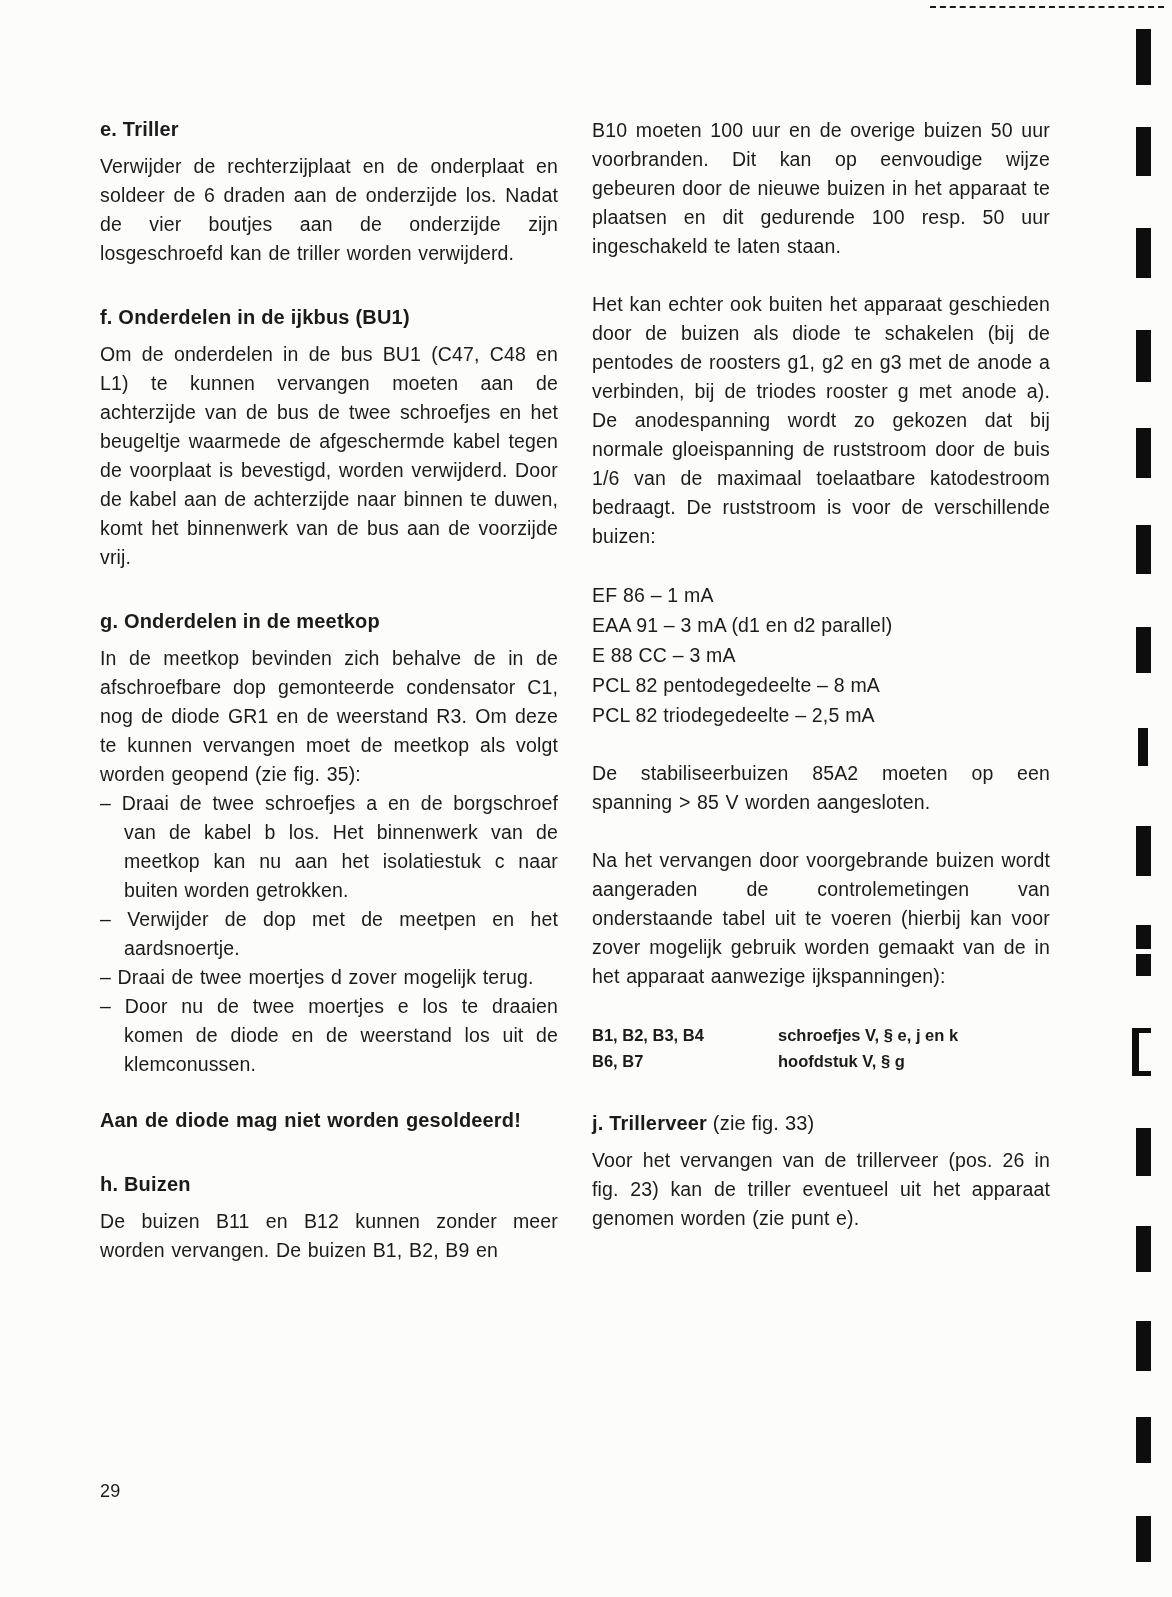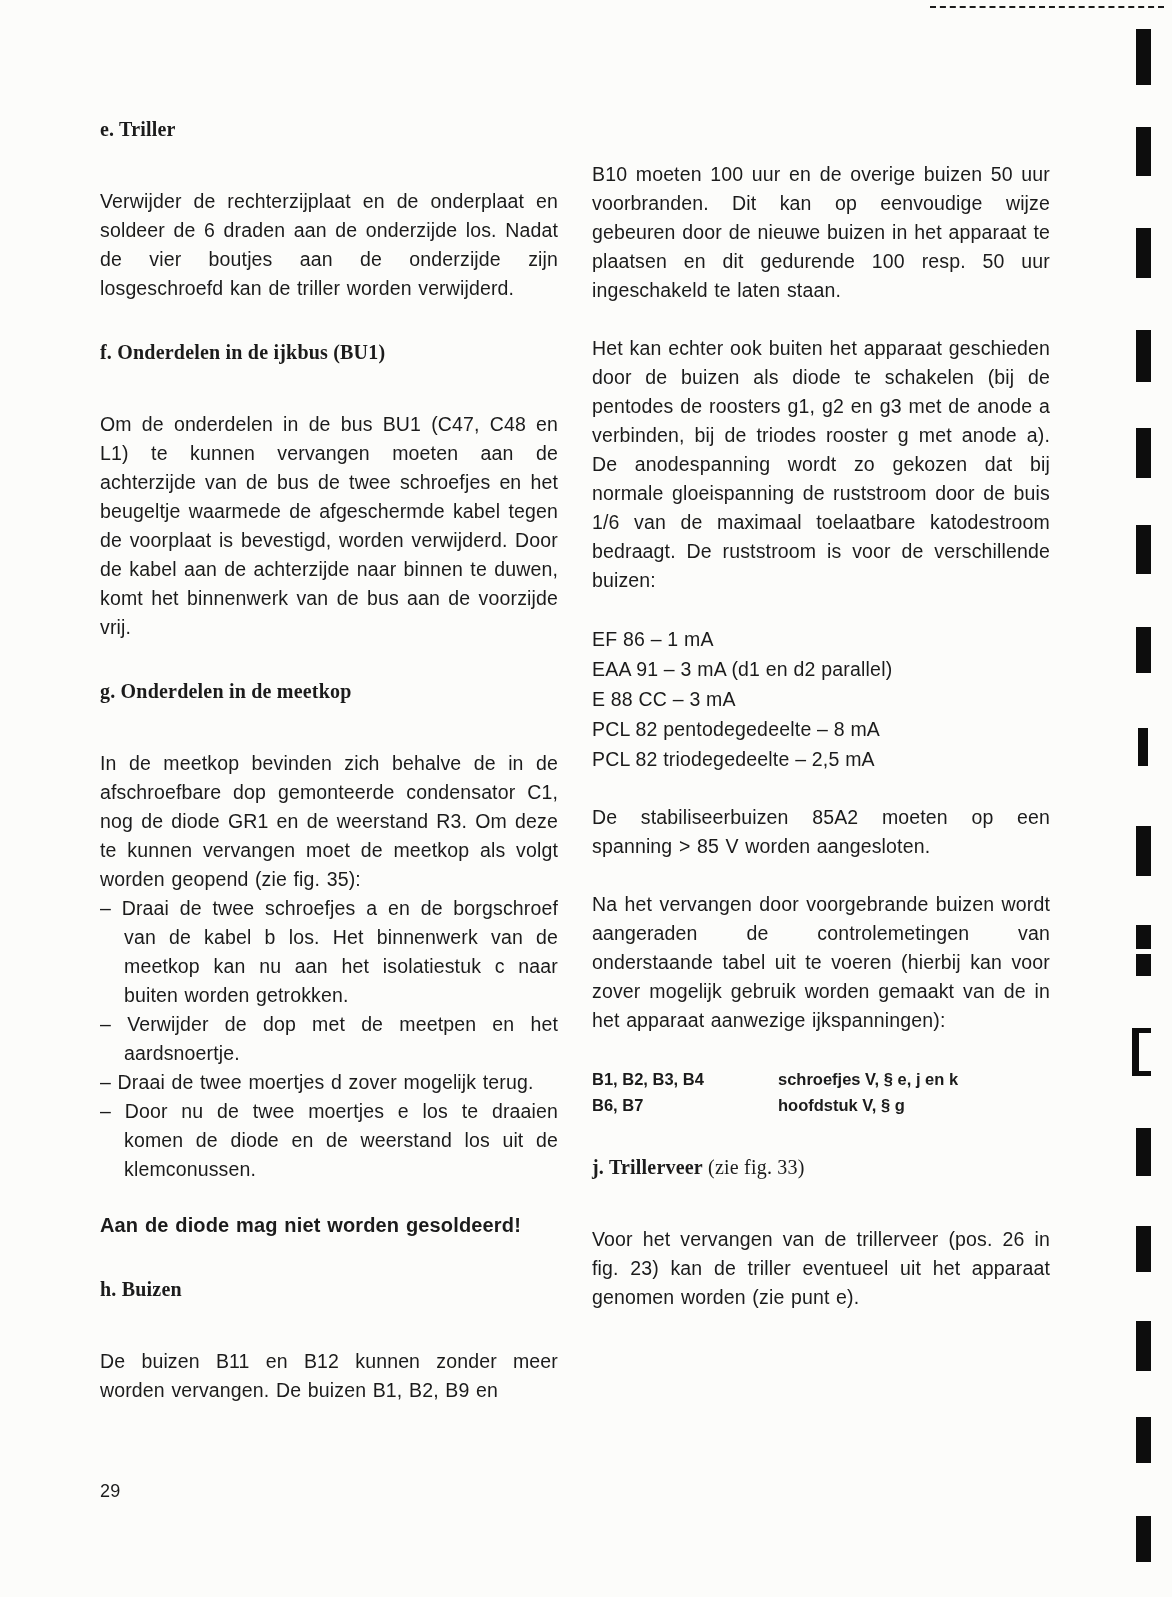--- a/index.html
+++ b/index.html
@@ -16,26 +16,26 @@
   .mark.bracket { background:transparent; width:19px;
                   border-left:7px solid #0d0d0d;
                   border-top:5px solid #0d0d0d;
                   border-bottom:5px solid #0d0d0d; }
 
   .content { position:absolute; left:100px; top:116px; width:950px;
              display:flex; gap:34px; }
   .col { width:458px; }
 
   h3 { font-size:20px; line-height:27px; font-weight:bold;
-       margin:36px 0 9px 0; letter-spacing:0.2px;font-family:Liberation Serif, serif; }
+       margin:36px 0 9px 0; letter-spacing:0.2px; }
   h3.first { margin-top:0; }
   h3 .normal { font-weight:400; }
 
   p.body { font-size:19.5px; line-height:29px; text-align:justify;
-           letter-spacing:0.15px; word-spacing:1px;margin-top:44px; }
+           letter-spacing:0.15px; word-spacing:1px; }
   p.spaced { margin-top:29px; }
 
   p.hang { padding-left:24px; text-indent:-24px; margin-top:0; }
 
   p.warning { font-weight:bold; margin-top:27px; font-size:20px; }
 
   .tube-list { margin-top:29px; }
   .tube-line { font-size:19.5px; line-height:30px; letter-spacing:0.2px; }
 
   .ref-table { margin-top:31px; font-size:16.5px; font-weight:600; }

